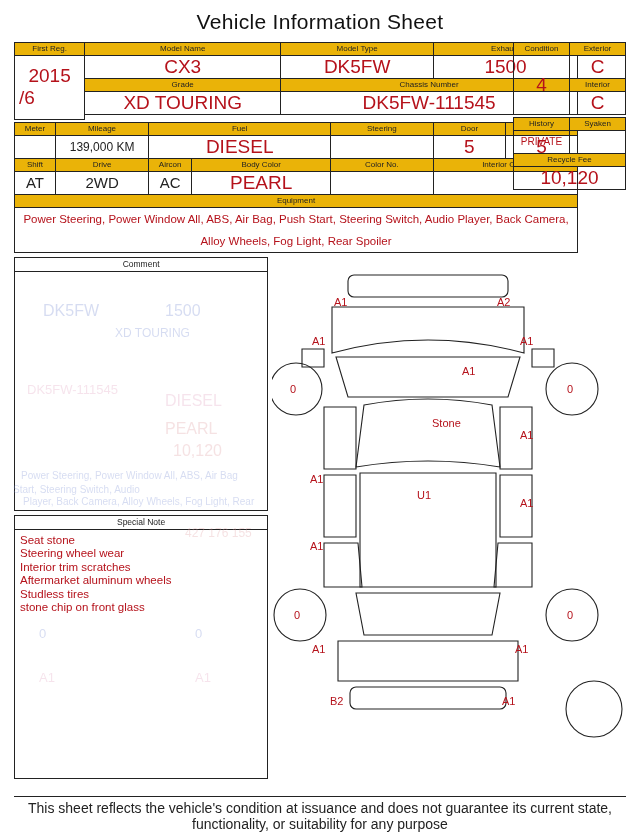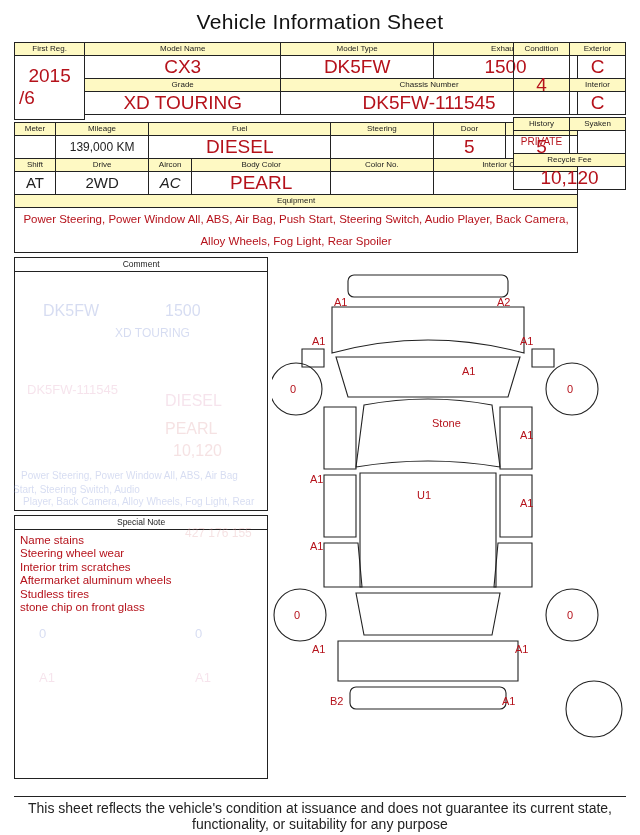--- a/index.html
+++ b/index.html
@@ -39,21 +39,21 @@
     border: 1px solid #222;
     padding: 0;
     vertical-align: middle;
     text-align: center;
   }
   .lbl {
     font-size: 8px;
     color: #222;
     line-height: 12px;
     height: 12px;
-    background: #fef9c3;
+    background: #eab308;
   }
   .val {
     color: #b5121b;
     font-size: 15px;
     line-height: 22px;
     height: 22px;
     white-space: nowrap;
   }
   .val.small { font-size: 12px; }
   .val.big { font-size: 19px; }
@@ -232,21 +232,21 @@
             </div>
           </td>
           <td class="lbl">Color No.</td>
           <td class="lbl" colspan="2">Interior Color</td>
         </tr>
         <tr>
           <td class="val dark">AT</td>
           <td class="val dark" style="border-right:none">2WD</td>
           <td class="val">
             <div style="display:flex;align-items:center">
-              <div class="val dark" style="width:42px;border-right:1px solid #222;font-style:italic;">AC</div>
+              <div class="val dark" style="width:42px;border-right:1px solid #222;">AC</div>
               <div class="val big" style="flex:1">PEARL</div>
             </div>
           </td>
           <td class="val"></td>
           <td class="val" colspan="2"></td>
         </tr>
         <tr>
           <td class="lbl equip-label" colspan="6">Equipment</td>
         </tr>
         <tr>
@@ -323,21 +323,21 @@
           <div class="wm blue" style="left:-2px;top:212px;font-size:10px">Start, Steering Switch, Audio</div>
           <div class="wm blue" style="left:8px;top:224px;font-size:10px">Player, Back Camera, Alloy Wheels, Fog Light, Rear</div>
           <div style="padding:4px 5px;"></div>
         </div>
       </div>
 
       <div class="panel" style="margin-top:4px;">
         <div class="panel-head">Special Note</div>
         <div class="note-body">
           <div class="wm red" style="left:170px;top:-4px;font-size:12px">427  176  155</div>
-          <div class="note-line">Name stains</div>
+          <div class="note-line">Seat stone</div>
           <div class="note-line">Steering wheel wear</div>
           <div class="note-line">Interior trim scratches</div>
           <div class="note-line">Aftermarket aluminum wheels</div>
           <div class="note-line">Studless tires</div>
           <div class="note-line">stone chip on front glass</div>
           <div class="wm blue" style="left:24px;top:96px;font-size:13px">0</div>
           <div class="wm blue" style="left:180px;top:96px;font-size:13px">0</div>
           <div class="wm pink" style="left:24px;top:140px;font-size:13px">A1</div>
           <div class="wm pink" style="left:180px;top:140px;font-size:13px">A1</div>
         </div>

